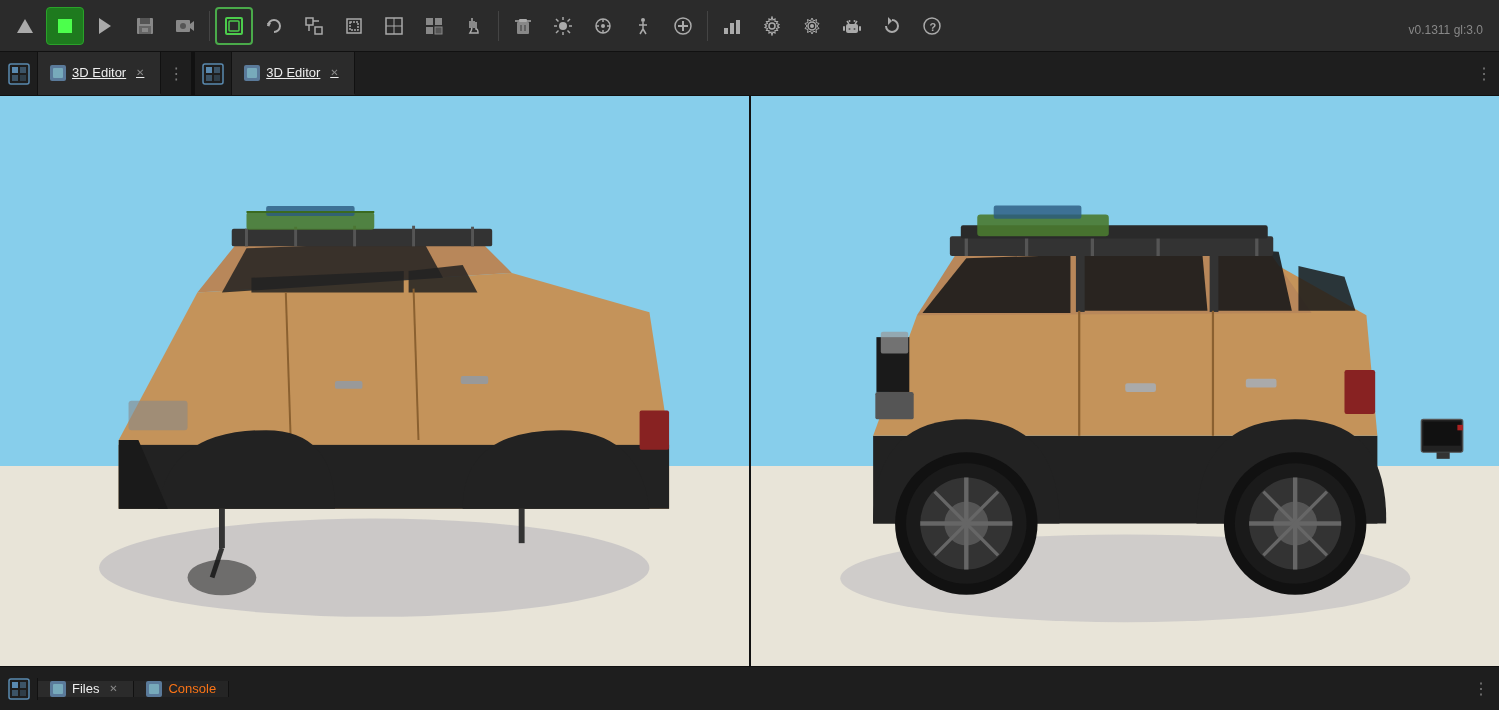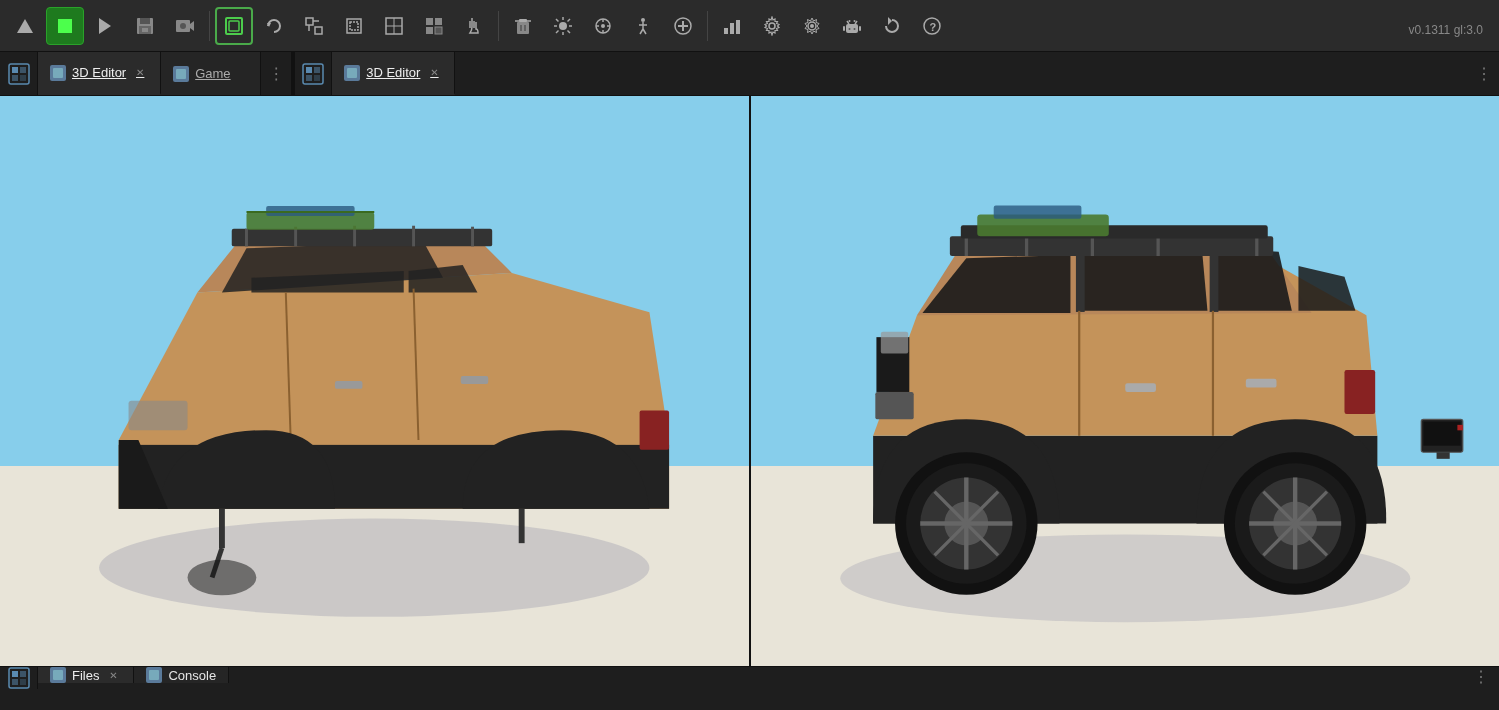--- a/index.html
+++ b/index.html
@@ -135,42 +135,42 @@
 
     .viewport-left {
       border-right: 2px solid #111;
     }
 
     
     #bottom-bar {
       height: 44px;
       background: #1e1e1e;
       display: flex;
-      align-items: flex-start;
+      align-items: center;
       border-top: 1px solid #111;
     }
 
     .bottom-workspace-icon {
       width: 38px;
       display: flex;
       align-items: center;
       justify-content: center;
       border-right: 1px solid #111;
       flex-shrink: 0;
     }
 
     .bottom-tab {
       display: flex;
       align-items: center;
       padding: 0 12px;
       gap: 6px;
       font-size: 13px;
       cursor: pointer;
       border-right: 1px solid #111;
-      color: #e5e5e5;
+      color: #f97316;
       background: #252525;
     }
     .bottom-tab.active {
       background: #2b2b2b;
       color: #eee;
     }
 
     .bottom-more {
       margin-left: auto;
       width: 36px;
@@ -429,28 +429,20 @@
 
   <div class="tab active">
     <div class="tab-icon">
       <svg width="12" height="12" viewBox="0 0 12 12">
           <rect x="1" y="1" width="10" height="10" rx="1" fill="#7ab"></rect>
         </svg>
     </div>
     <span>3D Editor</span>
     <div class="tab-close">✕</div>
   </div>
-  <div class="tab">
-    <div class="tab-icon">
-      <svg width="12" height="12" viewBox="0 0 12 12">
-          <rect x="1" y="1" width="10" height="10" rx="1" fill="#7ab"></rect>
-        </svg>
-    </div>
-    <span>Game</span>
-  </div>
   <div class="tab-more">⋮</div>
 
   <div style="width:3px;background:#111;flex-shrink:0;"></div>
 
   <div class="workspace-icon" style="border-left:1px solid #111;">
     <svg width="22" height="22" viewBox="0 0 22 22">
       <rect x="1" y="1" width="20" height="20" rx="2" fill="none" stroke="#5a8ab0" stroke-width="1.5"></rect>
       <rect x="4" y="4" width="6" height="6" fill="#5a8ab0"></rect>
       <rect x="12" y="4" width="6" height="6" fill="#5a8ab0" opacity="0.5"></rect>
       <rect x="4" y="12" width="6" height="6" fill="#5a8ab0" opacity="0.5"></rect>

